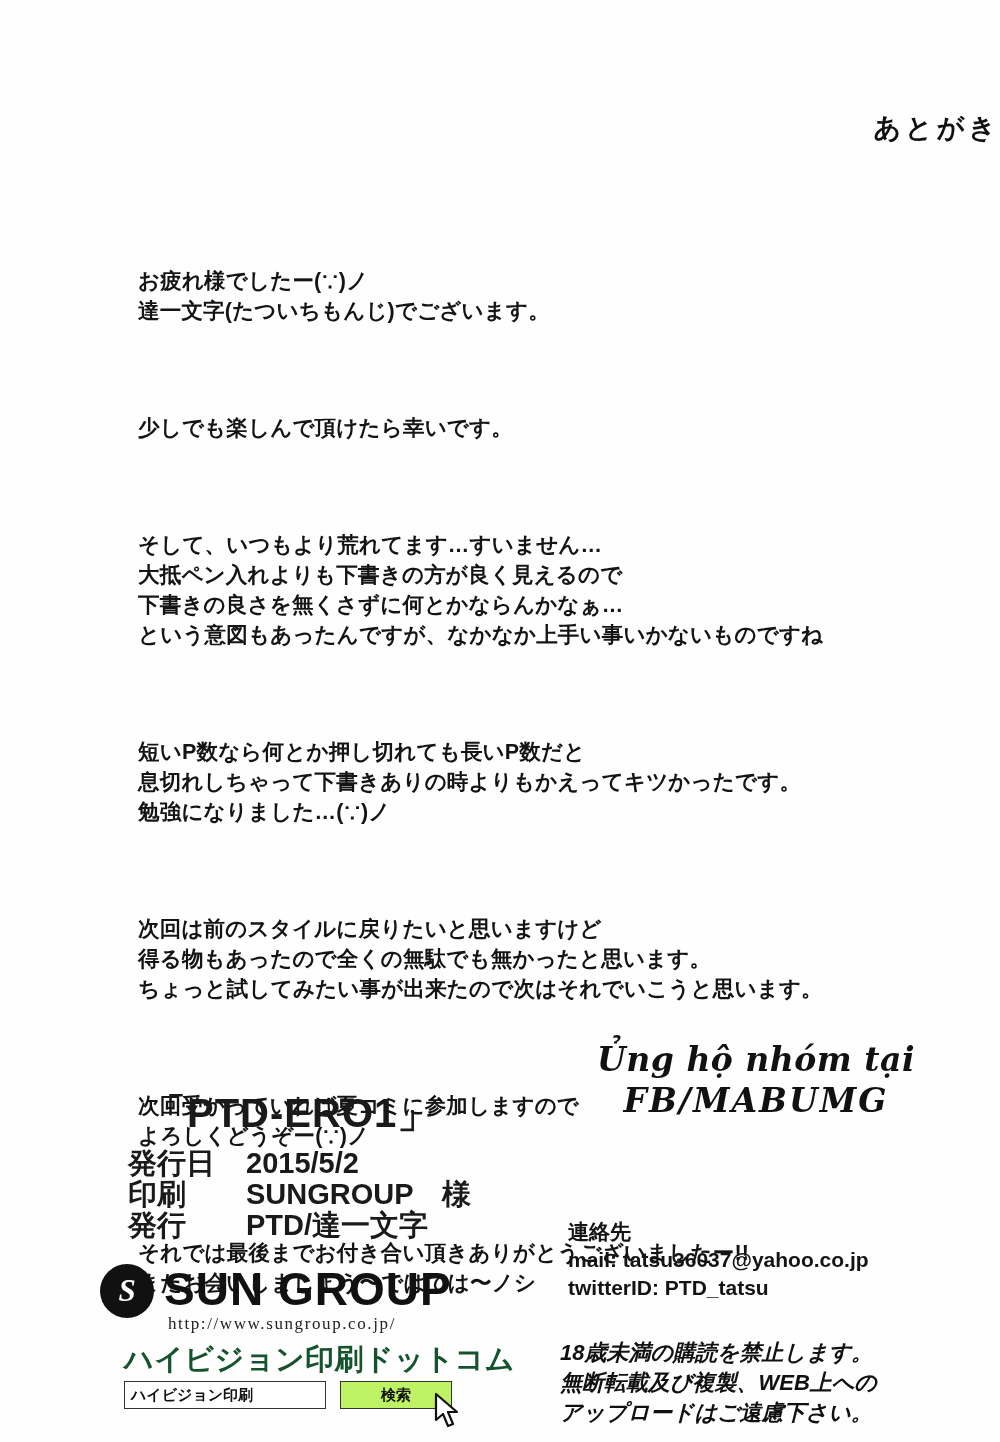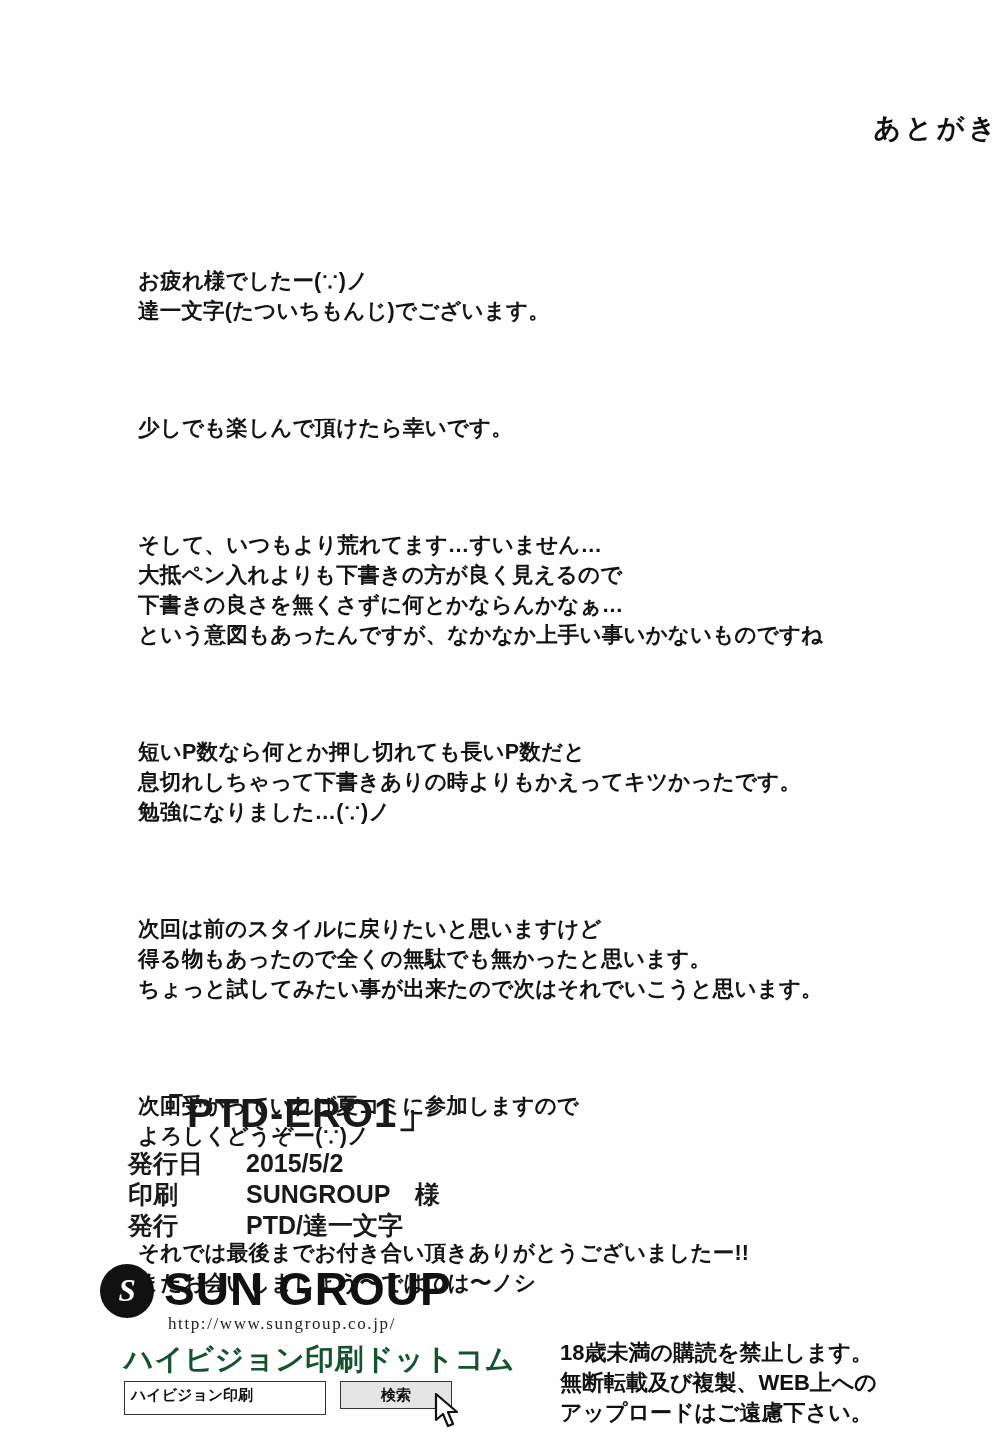--- a/index.html
+++ b/index.html
@@ -55,21 +55,21 @@
     left: 146px;
     top: 1086px;
     font-size: 40px;
     font-weight: bold;
     letter-spacing: 1px;
   }
   .colophon {
     position: absolute;
     left: 128px;
     top: 1148px;
-    font-size: 25px;
+    font-size: 29px;
     line-height: 31px;
     font-weight: 600;
   }
   .colophon-row {
     display: flex;
   }
   .colophon-label {
     width: 118px;
     flex: 0 0 118px;
   }
@@ -134,38 +134,38 @@
     left: 124px;
     top: 1381px;
     width: 330px;
     height: 28px;
   }
   .search-field {
     position: absolute;
     left: 0;
     top: 0;
     width: 202px;
-    height: 34px;
+    height: 28px;
     border: 1.5px solid #333;
     background: #fff;
     font-size: 15px;
     line-height: 26px;
     padding-left: 6px;
     box-sizing: border-box;
     color: #111;
     font-weight: 600;
   }
   .search-button {
     position: absolute;
     left: 216px;
     top: 0;
     width: 110px;
     height: 26px;
     border: 1.5px solid #333;
-    background: #e5e5e5;
+    background: #bef264;
     font-size: 15px;
     line-height: 26px;
     text-align: center;
     color: #111;
     font-weight: 600;
   }
   .cursor {
     position: absolute;
     left: 310px;
     top: 12px;
@@ -213,20 +213,21 @@
   }
   .notice {
     position: absolute;
     left: 560px;
     top: 1338px;
     width: 420px;
     font-size: 22px;
     line-height: 30px;
     font-weight: 700;
     color: #111;
+    font-style: italic;
   }
 </style>
 </head>
 <body>
 
 <div class="page">
 
   <div class="afterword-title">あとがき</div>
 
   <div class="body-text">
@@ -277,19 +278,28 @@
   <div class="searchbar">
     <div class="search-field">ハイビジョン印刷</div>
     <div class="search-button">検索</div>
     <div class="cursor">
       <svg width="30" height="38" viewBox="0 0 30 38">
         <polygon points="2,1 2,27 9,21 14,33 19,31 14,19 23,19" fill="#ffffff" stroke="#111111" stroke-width="2.2" stroke-linejoin="round"></polygon>
       </svg>
     </div>
   </div>
 
-
+  <div class="support-text">
+    <div class="support-line1">Ủng hộ nhóm tại</div>
+    <div class="support-line2">FB/MABUMG</div>
+  </div>
+
+  <div class="contact">
+    <div>連絡先</div>
+    <div class="mono">mail: tatsu36037@yahoo.co.jp</div>
+    <div class="mono">twitterID: PTD_tatsu</div>
+  </div>
 
   <div class="notice" style="white-space:pre-wrap;">18歳未満の購読を禁止します。
 無断転載及び複製、WEB上への
 アップロードはご遠慮下さい。</div>
 
 </div>
 
 </body></html>

